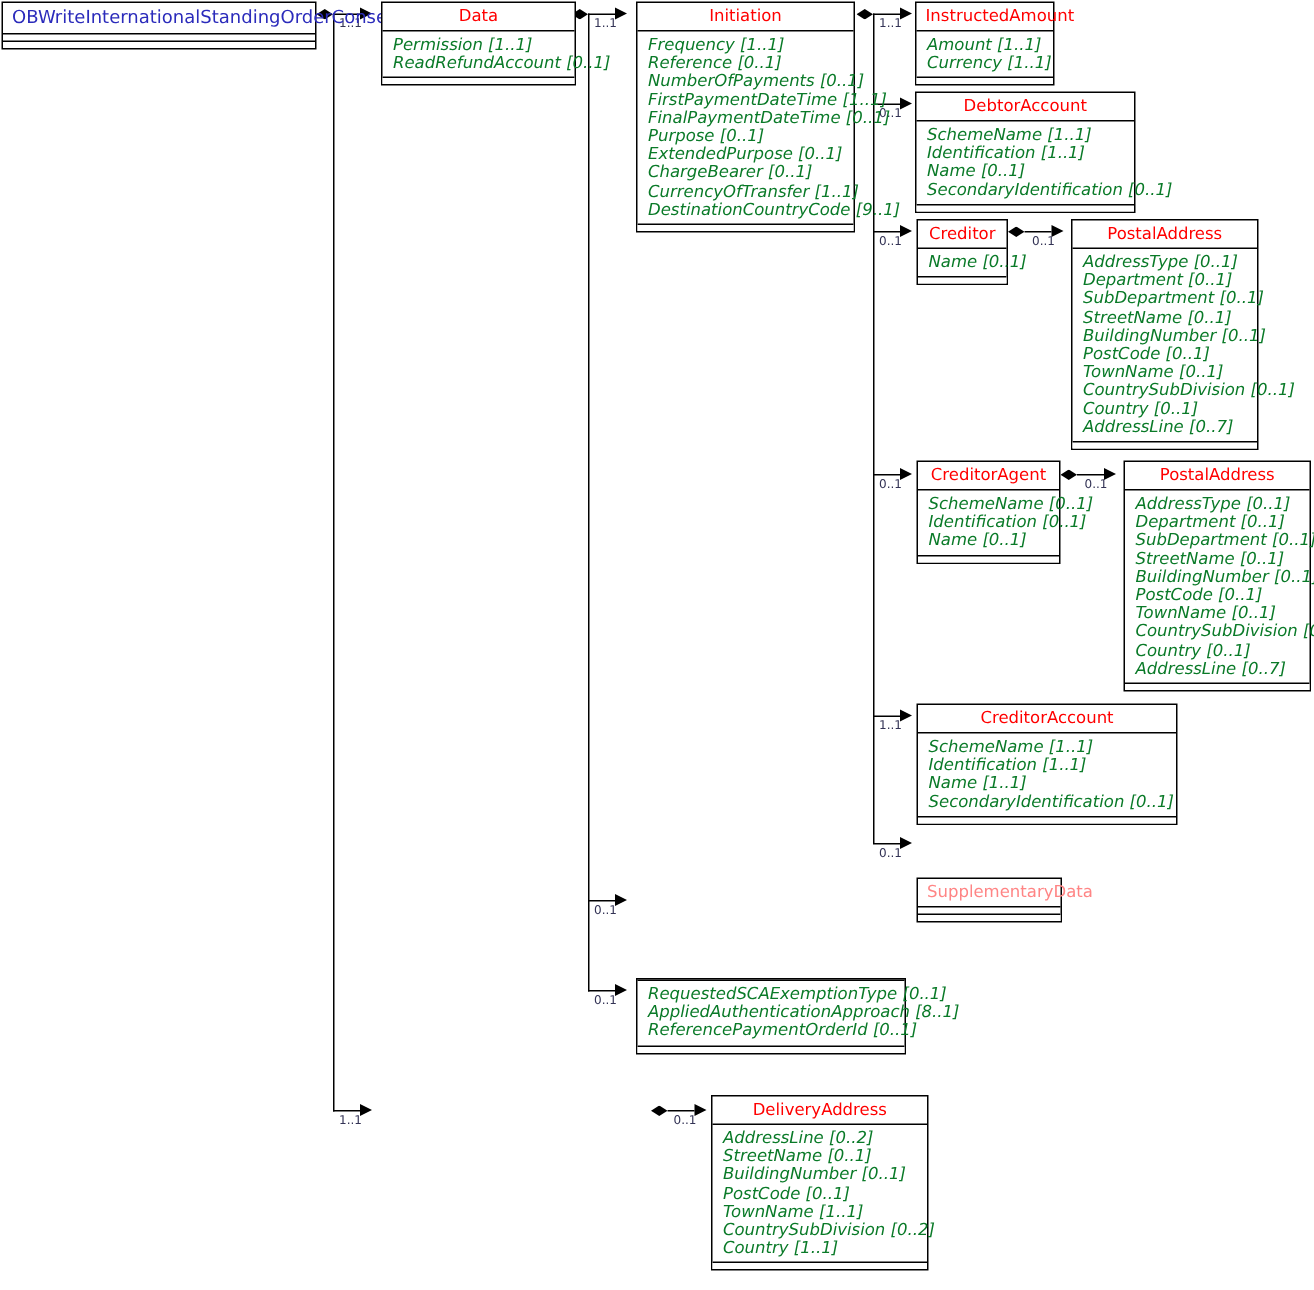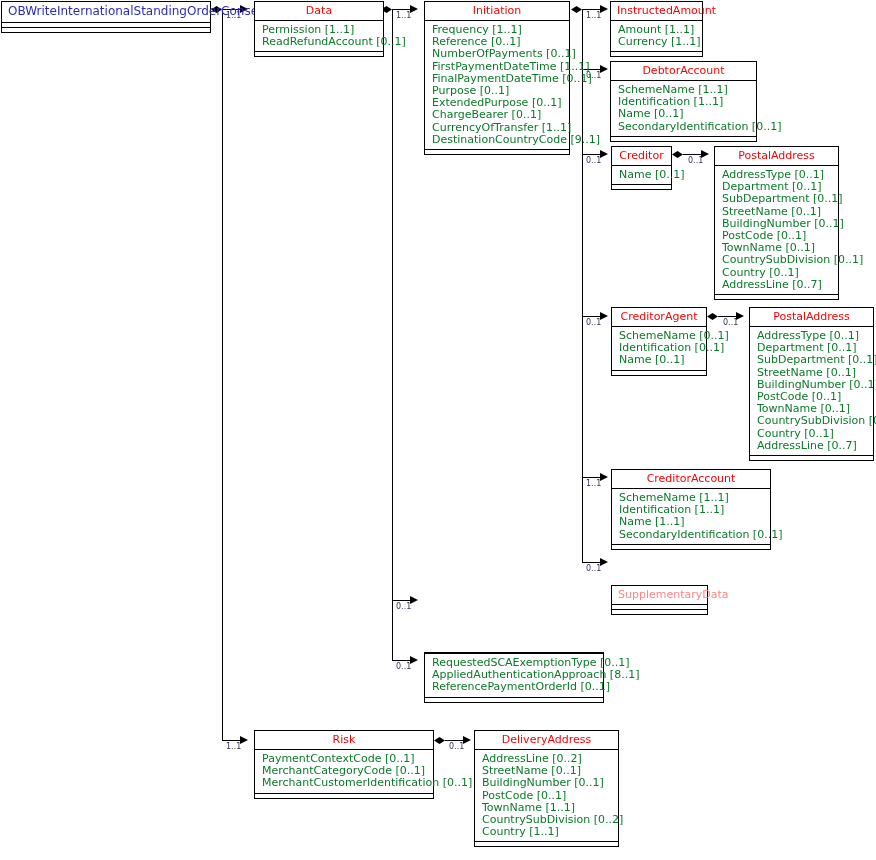--- a/index.html
+++ b/index.html
@@ -40,20 +40,21 @@
   }
   .node.ghost .title {
     color: #ff8585;
   }
   .node .sep {
     height: 0;
     border-top: 1px solid #000000;
   }
   .node .body {
     padding: 3px 6px 3px 7px;
+    font-style: italic;
   }
   .node .attr {
     font-size: 11px;
     line-height: 12.2px;
     color: #0a7a28;
     white-space: nowrap;
   }
   .node .foot {
     height: 4px;
     border-top: 1px solid #000000;
@@ -267,21 +268,21 @@
       <div class="attr">BuildingNumber [0..1]</div>
       <div class="attr">PostCode [0..1]</div>
       <div class="attr">TownName [0..1]</div>
       <div class="attr">CountrySubDivision [0..1]</div>
       <div class="attr">Country [0..1]</div>
       <div class="attr">AddressLine [0..7]</div>
     </div>
     <div class="foot"></div>
   </div>
 
-  <div class="node" style="left:611px; top:469px; width:160px;">
+  <div class="node" style="left:611px; top:469px; width:174px;">
     <div class="title">CreditorAccount</div>
     <div class="sep"></div>
     <div class="body">
       <div class="attr">SchemeName [1..1]</div>
       <div class="attr">Identification [1..1]</div>
       <div class="attr">Name [1..1]</div>
       <div class="attr">SecondaryIdentification [0..1]</div>
     </div>
     <div class="foot"></div>
   </div>
@@ -297,30 +298,20 @@
   <div class="node" style="left:424px; top:652px; width:180px;">
     <div class="sep"></div>
     <div class="body">
       <div class="attr">RequestedSCAExemptionType [0..1]</div>
       <div class="attr">AppliedAuthenticationApproach [8..1]</div>
       <div class="attr">ReferencePaymentOrderId [0..1]</div>
     </div>
     <div class="foot"></div>
   </div>
 
-  <div class="node" style="left:254px; top:730px; width:180px;">
-    <div class="title">Risk</div>
-    <div class="sep"></div>
-    <div class="body">
-      <div class="attr">PaymentContextCode [0..1]</div>
-      <div class="attr">MerchantCategoryCode [0..1]</div>
-      <div class="attr">MerchantCustomerIdentification [0..1]</div>
-    </div>
-    <div class="foot"></div>
-  </div>
 
   <div class="node" style="left:474px; top:730px; width:145px;">
     <div class="title">DeliveryAddress</div>
     <div class="sep"></div>
     <div class="body">
       <div class="attr">AddressLine [0..2]</div>
       <div class="attr">StreetName [0..1]</div>
       <div class="attr">BuildingNumber [0..1]</div>
       <div class="attr">PostCode [0..1]</div>
       <div class="attr">TownName [1..1]</div>

